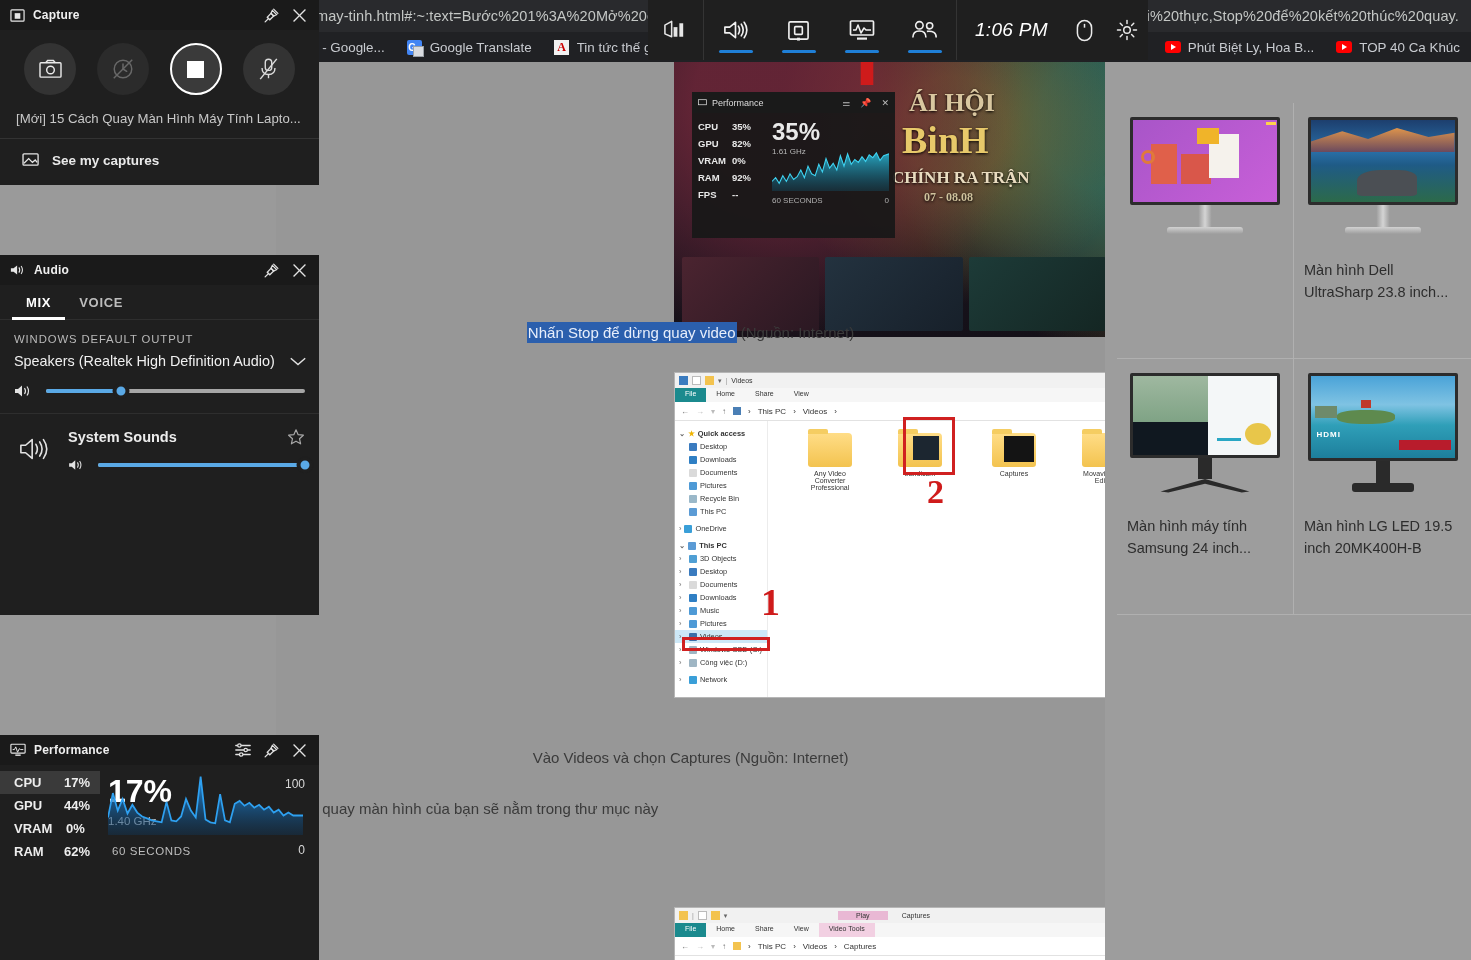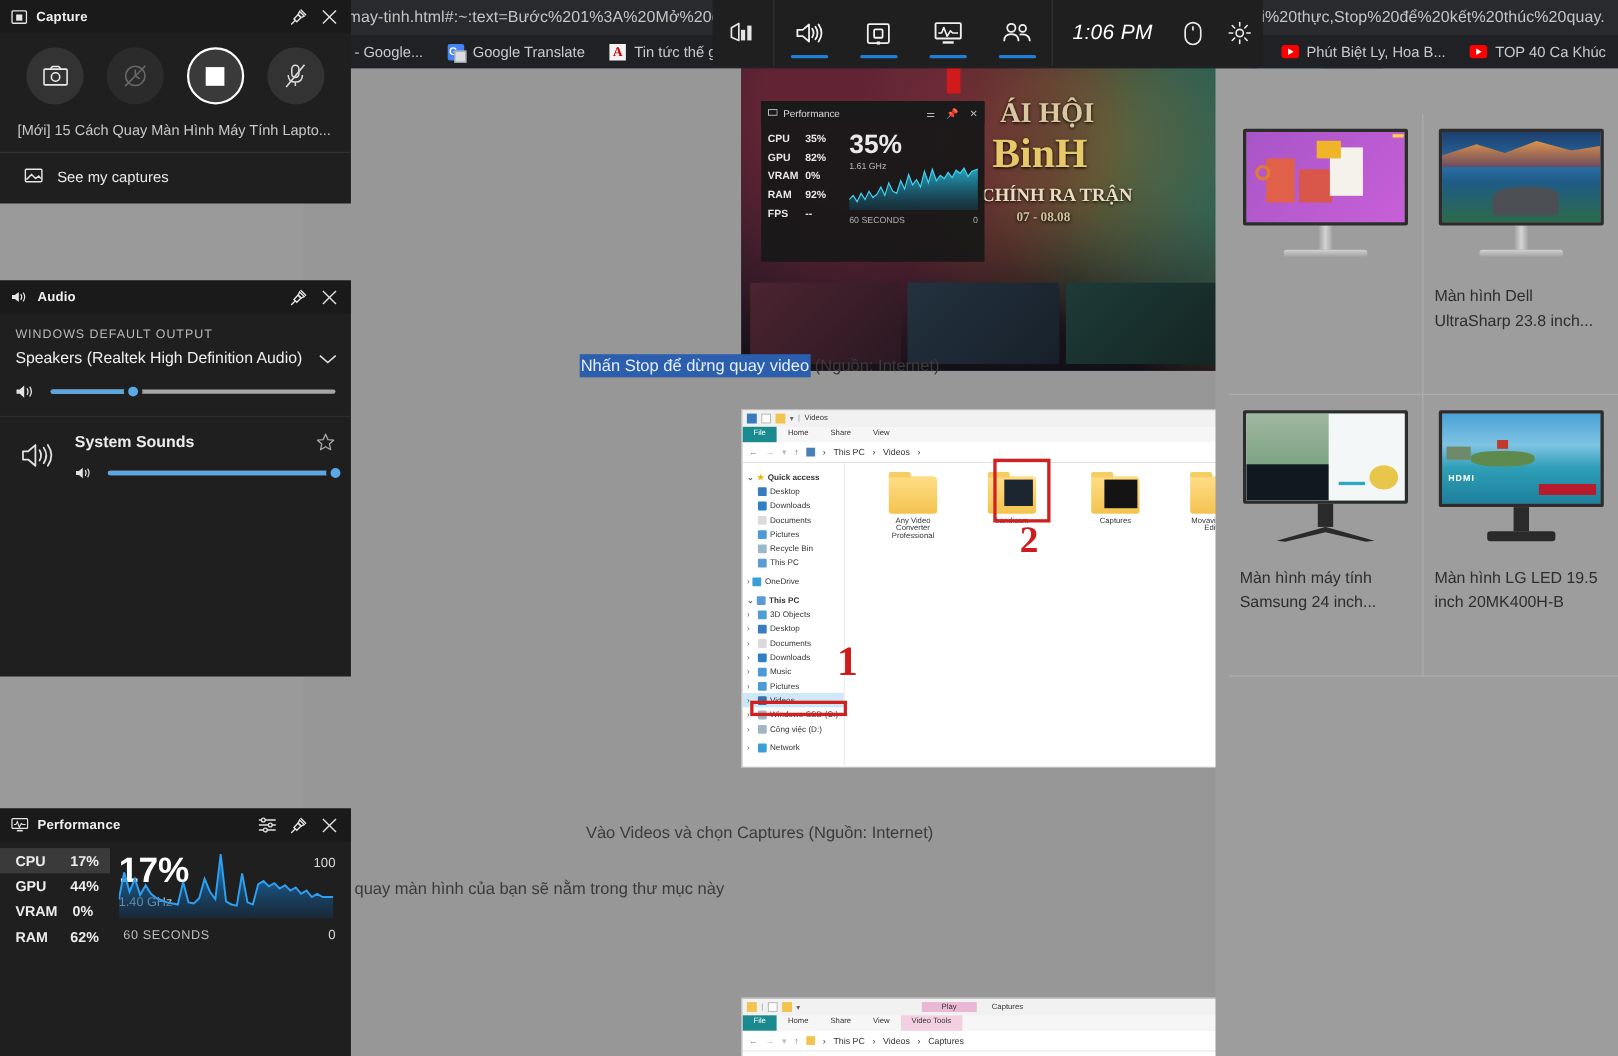--- a/index.html
+++ b/index.html
@@ -170,21 +170,21 @@
              padding:13px 14px 6px; }
   .cap-btn { width:52px; height:52px; border-radius:50%; background:#333333;
              display:flex; align-items:center; justify-content:center; }
   .cap-btn.dim { background:#2b2b2b; }
   .cap-btn.stop { background:#3a3a3a; border:2px solid #ffffff; }
   .cap-stop-sq { width:17px; height:17px; background:#ffffff; }
   .cap-label { color:#c8c8c8; font-size:13.2px; padding:10px 16px 12px; white-space:nowrap;
                overflow:hidden; text-overflow:ellipsis; }
   .cap-divider { height:1px; background:#333; margin:0 0px; }
   .cap-see { display:flex; align-items:center; gap:11px; padding:13px 22px; }
-  .cap-see span { color:#e9e9e9; font-size:13.5px; font-weight:normal; }
+  .cap-see span { color:#e9e9e9; font-size:13.5px; font-weight:bold; }
 
   
   .audio-w { left:0; top:255px; width:319px; height:360px; }
   .aud-tabs { display:flex; gap:0; padding:0 12px; border-bottom:1px solid #2e2e2e;}
   .aud-tab { padding:10px 14px 9px; font-size:13px; font-weight:bold; color:#bdbdbd; position:relative;
              letter-spacing:.7px;}
   .aud-tab.active { color:#ffffff; }
   .aud-tab.active::after { content:''; position:absolute; left:0; right:0; bottom:-1px; height:3px;
                            background:#ffffff;}
   .aud-sec-label { font-size:11.3px; color:#b9b9b9; letter-spacing:.9px; padding:13px 14px 0;}
@@ -812,20 +812,24 @@
         </svg>
       </div>
       <div class="w-act">
         <svg width="17" height="17" viewBox="0 0 20 20">
           <line x1="3" y1="3" x2="17" y2="17" stroke="#e2e2e2" stroke-width="1.5"></line>
           <line x1="17" y1="3" x2="3" y2="17" stroke="#e2e2e2" stroke-width="1.5"></line>
         </svg>
       </div>
     </div>
 
+    <div class="aud-tabs">
+      <div class="aud-tab active">MIX</div>
+      <div class="aud-tab">VOICE</div>
+    </div>
 
     <div class="aud-sec-label">WINDOWS DEFAULT OUTPUT</div>
 
     <div class="aud-device">
       <span class="dev-name">Speakers (Realtek High Definition Audio)</span>
       <svg width="18" height="12" viewBox="0 0 20 12">
         <path d="M2,3 L10,10 L18,3" fill="none" stroke="#e2e2e2" stroke-width="1.6"></path>
       </svg>
     </div>
 

